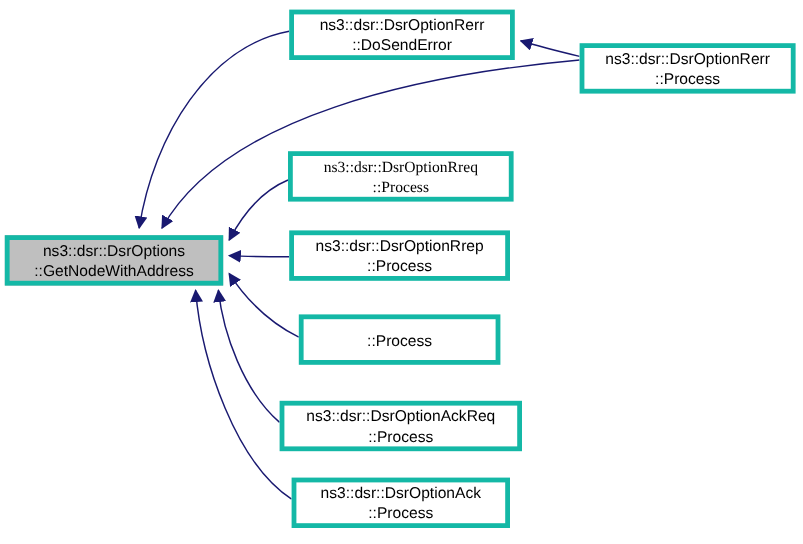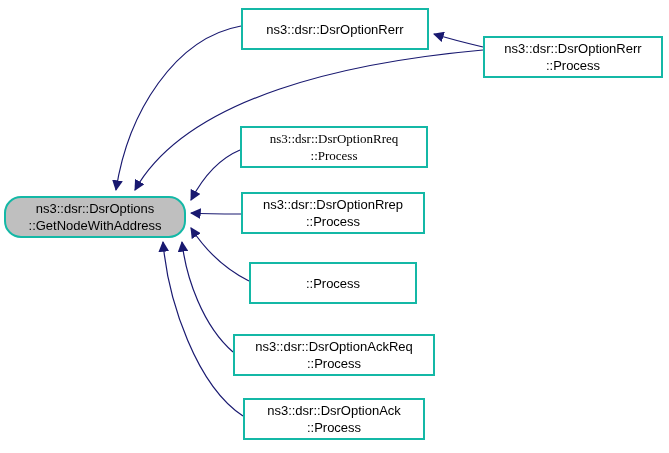--- a/index.html
+++ b/index.html
@@ -19,39 +19,39 @@
     position: absolute;
     left: 0;
     top: 0;
     width: 669px;
     height: 453px;
     pointer-events: none;
   }
   .node {
     position: absolute;
     box-sizing: border-box;
-    border: 2px solid #14b8a6;
+    border: 4px solid #14b8a6;
     background: #ffffff;
     display: flex;
     flex-direction: column;
     align-items: center;
     justify-content: center;
     font-size: 13px;
     line-height: 17px;
     color: #000000;
     text-align: center;
     white-space: nowrap;
     cursor: pointer;
   }
   .node.current {
     background: #bfbfbf;
     cursor: default;
   }
   
-  .n-gnw    { left: 4px;   top: 196px; width: 182px; height: 42px; border-radius: 17px; }
+  .n-gnw    { left: 4px;   top: 196px; width: 182px; height: 42px; }
   .n-dse    { left: 241px; top: 8px;   width: 188px; height: 42px; }
   .n-rerr   { left: 483px; top: 36px;  width: 180px; height: 42px; }
   .n-rreq   { left: 240px; top: 126px; width: 188px; height: 42px; font-family: Liberation Serif, serif; }
   .n-rrep   { left: 241px; top: 192px; width: 184px; height: 42px; }
   .n-sr     { left: 249px; top: 262px; width: 168px; height: 42px; }
   .n-ackreq { left: 233px; top: 334px; width: 202px; height: 42px; }
   .n-ack    { left: 243px; top: 398px; width: 182px; height: 42px; }
 </style>
 </head>
 <body>
@@ -82,20 +82,21 @@
     <path d="M 243 416 C 197 386, 168 302, 163 242" fill="none" stroke-width="1.2" marker-end="url(#arrow)" stroke="#191970"></path>
   </svg>
 
   <div class="node current n-gnw">
     <span>ns3::dsr::DsrOptions</span>
     <span>::GetNodeWithAddress</span>
   </div>
 
   <div class="node n-dse">
     <span>ns3::dsr::DsrOptionRerr</span>
+    <span>::DoSendError</span>
   </div>
 
   <div class="node n-rerr">
     <span>ns3::dsr::DsrOptionRerr</span>
     <span>::Process</span>
   </div>
 
   <div class="node n-rreq">
     <span>ns3::dsr::DsrOptionRreq</span>
     <span>::Process</span>

